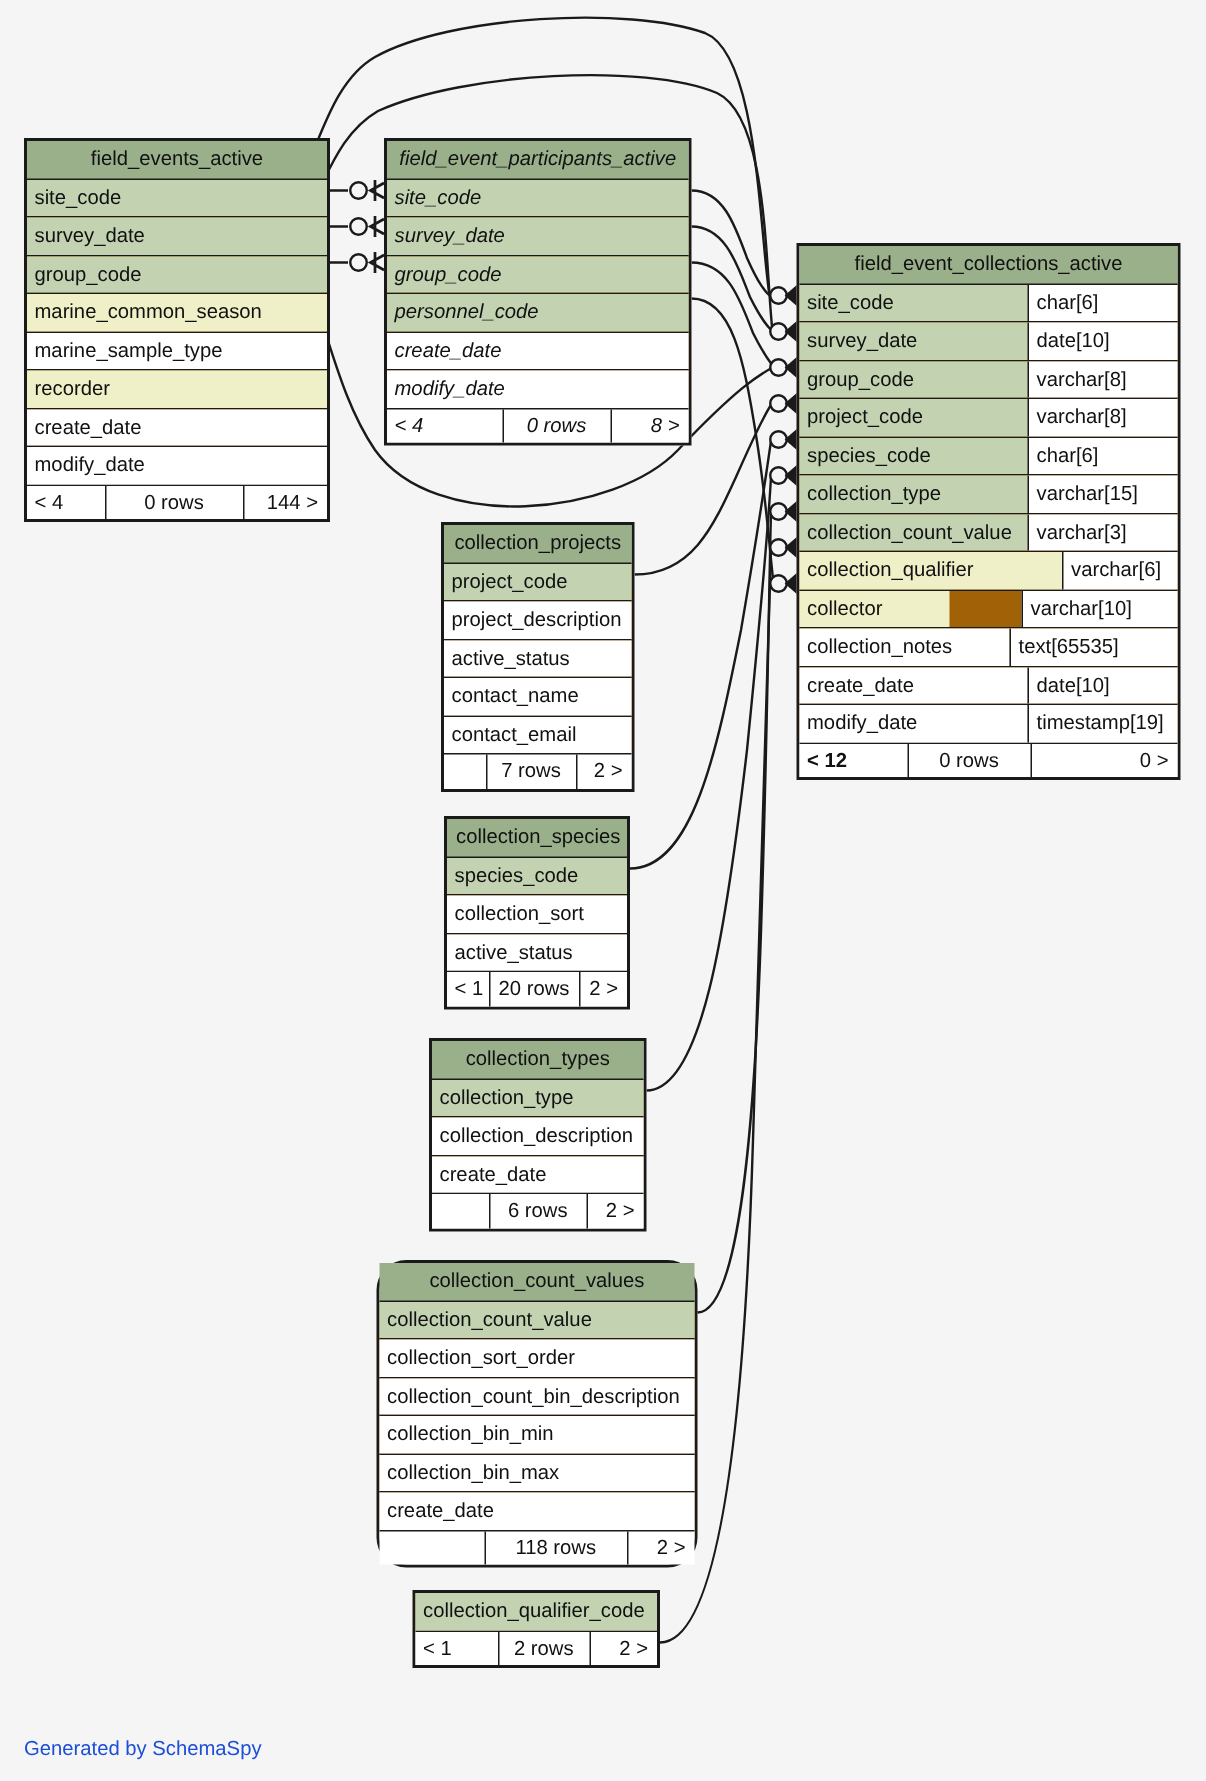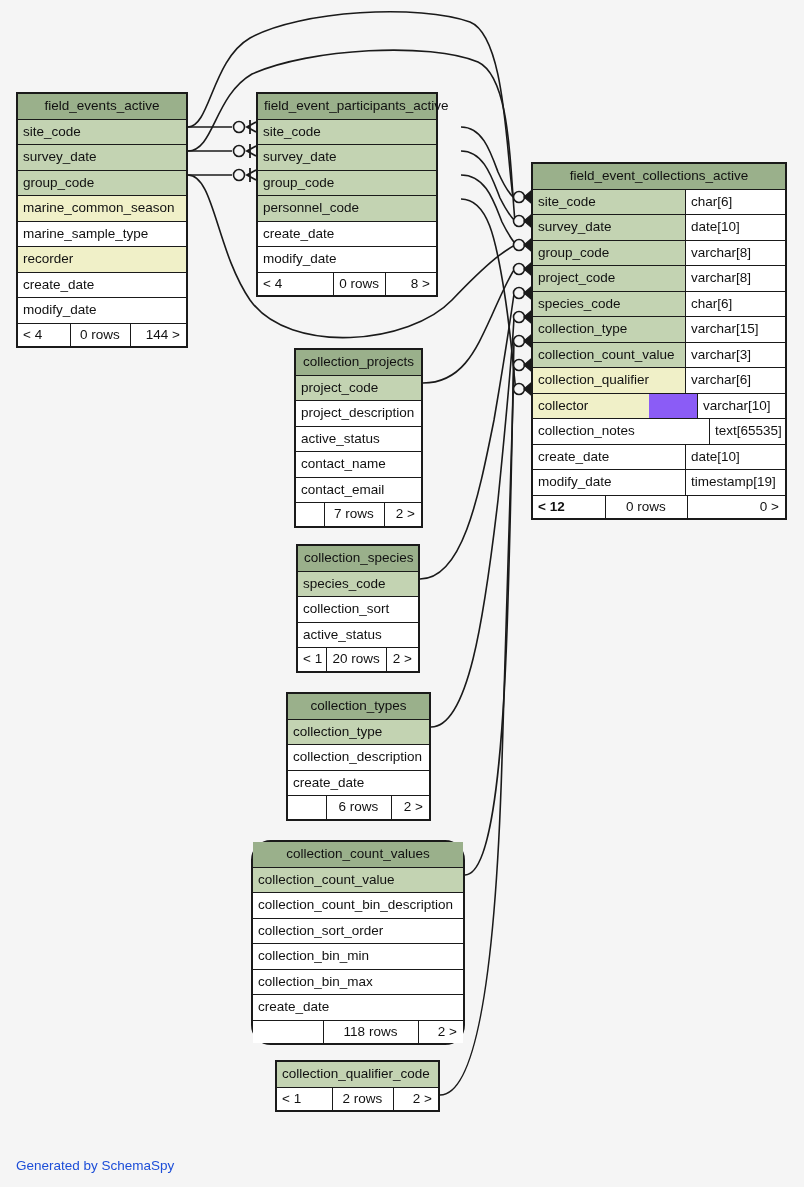--- a/index.html
+++ b/index.html
@@ -38,21 +38,21 @@
     background: #9ab08b;
     text-align: center;
     padding: 5px 6px 6px 6px;
     border-bottom: 1px solid #1a1a1a;
     white-space: nowrap;
     font-size: 13.5px;
   }
   .tbl-row {
     display: flex;
     border-bottom: 1px solid #1a1a1a;
-    background: #8b5cf6;
+    background: #a16207;
   }
   .tbl-row:last-child { border-bottom: none; }
   .tbl-row .cname {
     flex: 1 1 auto;
     padding: 5px 4px 6px 5px;
     white-space: nowrap;
     overflow: hidden;
   }
   .tbl-row .ctype {
     flex: 0 0 auto;
@@ -145,21 +145,21 @@
       <path d="M531,311 L524,317 L531,323 Z" fill="#1a1a1a" stroke="#1a1a1a" stroke-width="1.2"></path>
       <circle cx="519" cy="341" r="5.5" fill="#f5f5f5" stroke="#1a1a1a" stroke-width="1.6"></circle>
       <path d="M531,335 L524,341 L531,347 Z" fill="#1a1a1a" stroke="#1a1a1a" stroke-width="1.2"></path>
       <circle cx="519" cy="365" r="5.5" fill="#f5f5f5" stroke="#1a1a1a" stroke-width="1.6"></circle>
       <path d="M531,359 L524,365 L531,371 Z" fill="#1a1a1a" stroke="#1a1a1a" stroke-width="1.2"></path>
       <circle cx="519" cy="389" r="5.5" fill="#f5f5f5" stroke="#1a1a1a" stroke-width="1.6"></circle>
       <path d="M531,383 L524,389 L531,395 Z" fill="#1a1a1a" stroke="#1a1a1a" stroke-width="1.2"></path>
     </g>
   </svg>
 
-  <div class="table-box" style="left:16px; top:92px; width:172px;">
+  <div class="table-box" style="left:16px; top:92px; width:204px;">
     <div class="tbl-title">field_events_active</div>
     <div>
       <div class="tbl-row pk">
           <span class="cname">site_code</span>
         </div>
       <div class="tbl-row pk">
           <span class="cname">survey_date</span>
         </div>
       <div class="tbl-row pk">
           <span class="cname">group_code</span>
@@ -180,21 +180,21 @@
           <span class="cname">modify_date</span>
         </div>
     </div>
     <div class="tbl-footer">
       <span class="fc f-left" style="width:52px;">&lt; 4</span>
       <span class="fc f-mid">0 rows</span>
       <span class="fc f-right" style="width:56px;">144 &gt;</span>
     </div>
   </div>
 
-  <div class="table-box" style="left:256px; top:92px; width:182px;">
+  <div class="table-box" style="left:256px; top:92px; width:205px;font-style:italic;">
     <div class="tbl-title">field_event_participants_active</div>
     <div>
       <div class="tbl-row pk">
           <span class="cname">site_code</span>
         </div>
       <div class="tbl-row pk">
           <span class="cname">survey_date</span>
         </div>
       <div class="tbl-row pk">
           <span class="cname">group_code</span>
@@ -242,29 +242,29 @@
       <div class="tbl-row pk">
           <span class="cname">collection_type</span>
           <span class="ctype" style="width:100px;">varchar[15]</span>
         </div>
       <div class="tbl-row pk">
           <span class="cname">collection_count_value</span>
           <span class="ctype" style="width:100px;">varchar[3]</span>
         </div>
       <div class="tbl-row idx">
           <span class="cname">collection_qualifier</span>
-          <span class="ctype" style="width:100px;">varchar[6]</span>
+          <span class="ctype" style="width:77px;">varchar[6]</span>
         </div>
       <div class="tbl-row idx">
           <span class="cname">collector</span>
-          <span class="ctype" style="width:88px;margin-left:48px;">varchar[10]</span>
+          <span class="ctype" style="width:104px;margin-left:48px;">varchar[10]</span>
         </div>
       <div class="tbl-row plain">
           <span class="cname">collection_notes</span>
-          <span class="ctype" style="width:76px;">text[65535]</span>
+          <span class="ctype" style="width:112px;">text[65535]</span>
         </div>
       <div class="tbl-row plain">
           <span class="cname">create_date</span>
           <span class="ctype" style="width:100px;">date[10]</span>
         </div>
       <div class="tbl-row plain">
           <span class="cname">modify_date</span>
           <span class="ctype" style="width:100px;">timestamp[19]</span>
         </div>
     </div>
@@ -341,24 +341,24 @@
     </div>
   </div>
 
   <div class="table-box" style="left:251px; top:840px; width:214px;border-radius:20px;">
     <div class="tbl-title">collection_count_values</div>
     <div>
       <div class="tbl-row pk">
           <span class="cname">collection_count_value</span>
         </div>
       <div class="tbl-row plain">
+          <span class="cname">collection_sort_order</span>
+        </div>
+      <div class="tbl-row plain">
           <span class="cname">collection_count_bin_description</span>
-        </div>
-      <div class="tbl-row plain">
-          <span class="cname">collection_sort_order</span>
         </div>
       <div class="tbl-row plain">
           <span class="cname">collection_bin_min</span>
         </div>
       <div class="tbl-row plain">
           <span class="cname">collection_bin_max</span>
         </div>
       <div class="tbl-row plain">
           <span class="cname">create_date</span>
         </div>

